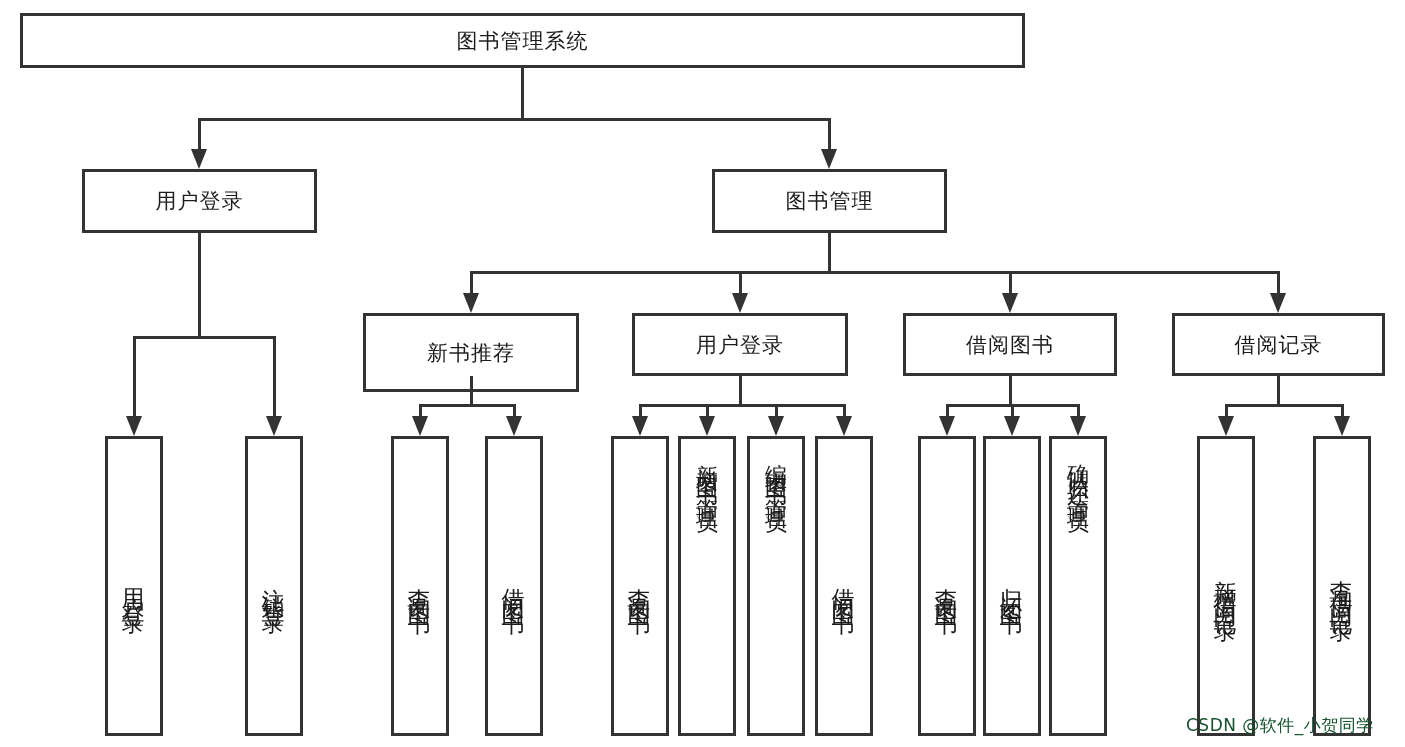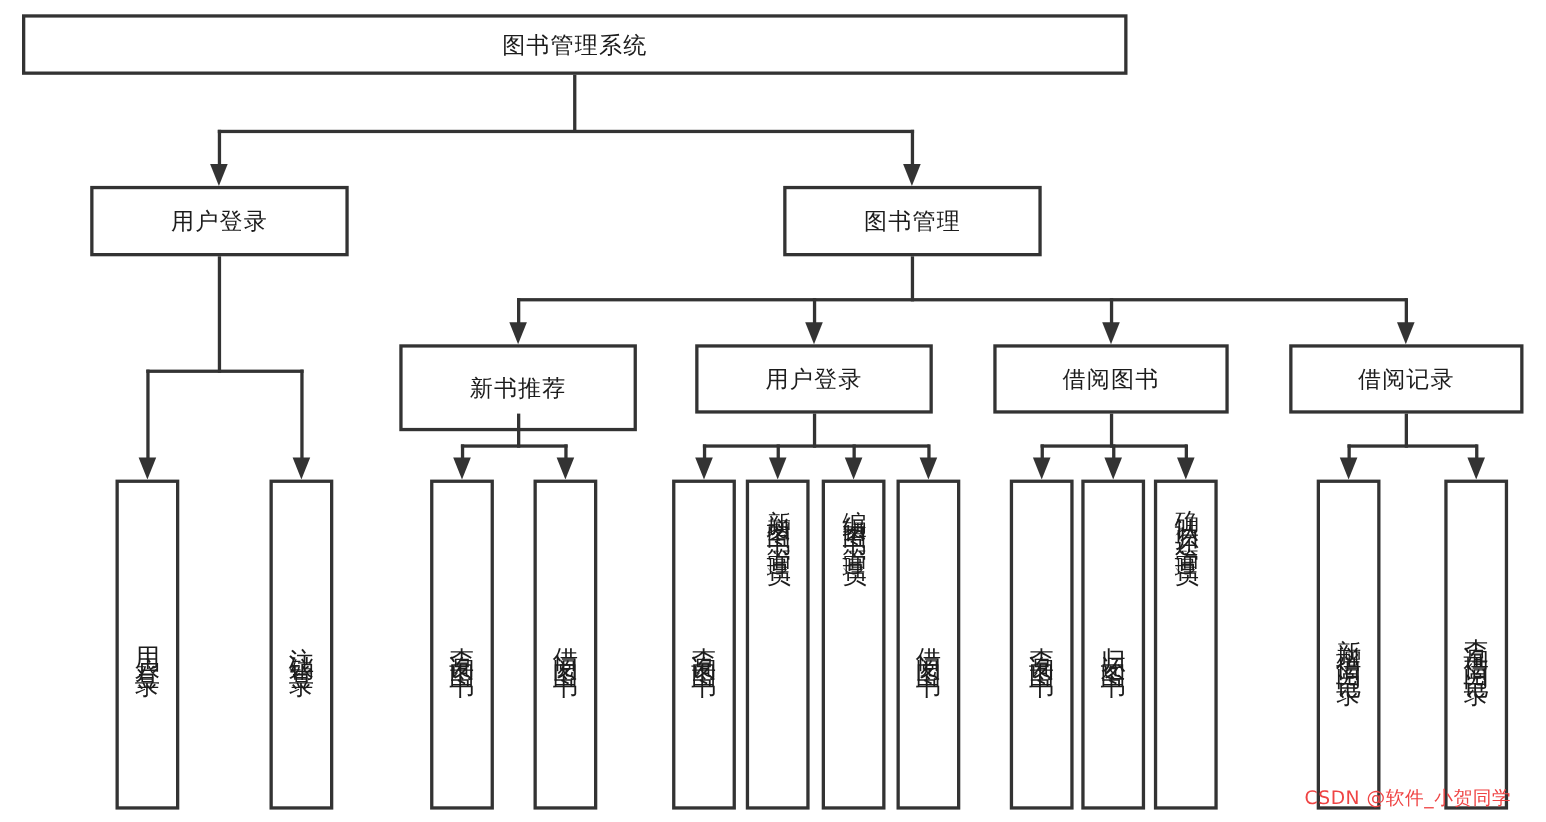--- a/index.html
+++ b/index.html
@@ -50,21 +50,21 @@
     position:absolute;
     width:0;height:0;
     border-left:8px solid transparent;
     border-right:8px solid transparent;
     border-top:20px solid #333333;
   }
   .watermark{
     position:absolute;
     left:1186px;top:714px;
     font-size:17px;
-    color:#ef4444;
+    color:#14532d;
     letter-spacing:0.5px;
     white-space:nowrap;
   }
 </style>
 </head>
 <body>
 
 <div id="canvas">
 
   <div class="node" style="left:20px;top:13px;width:1005px;height:55px;">

